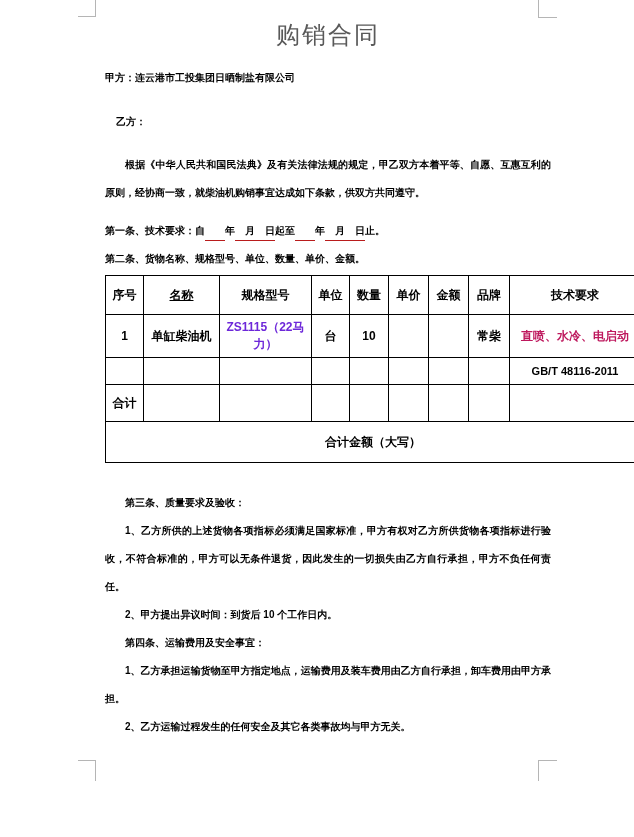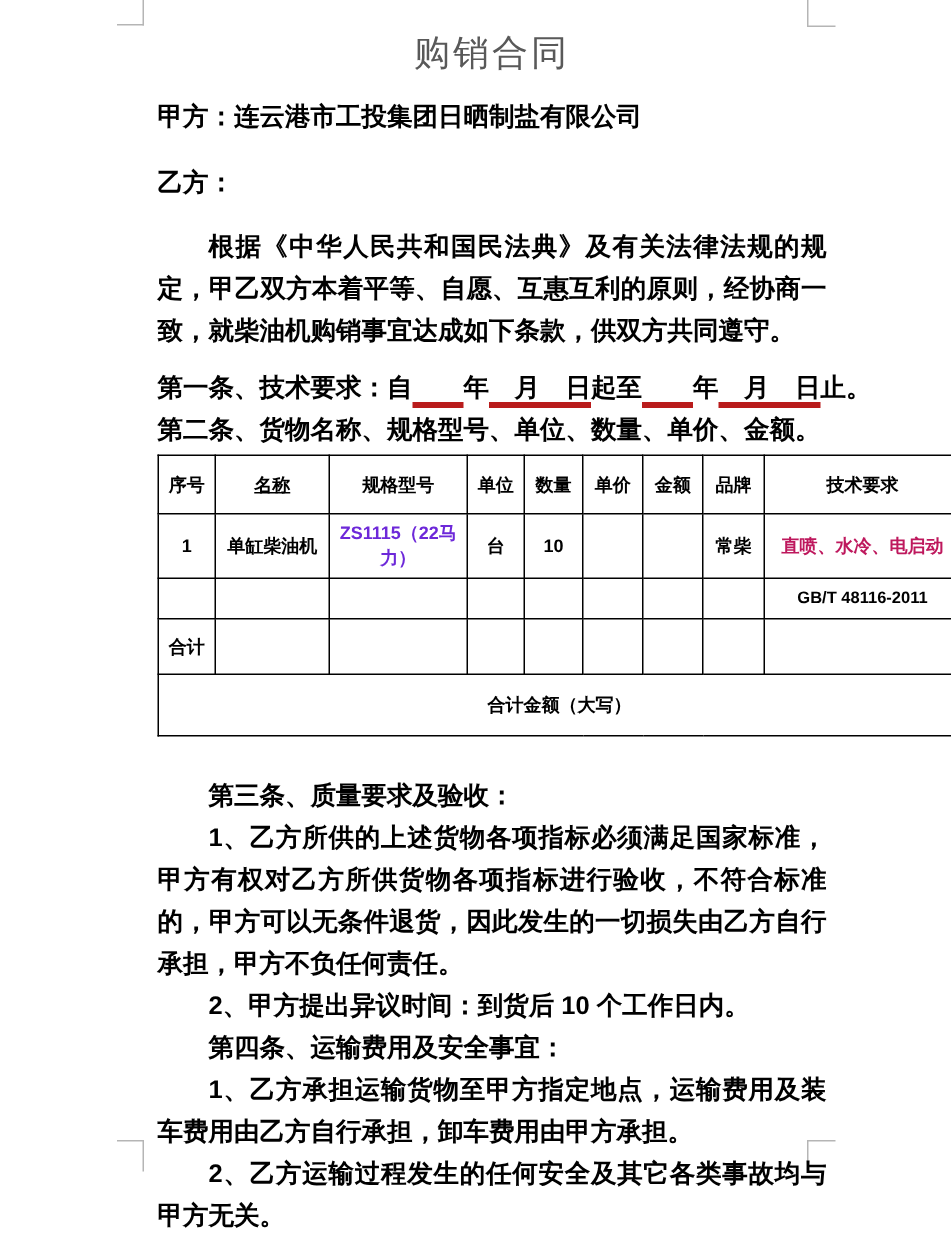--- a/index.html
+++ b/index.html
@@ -24,31 +24,31 @@
     margin:4px 0 0 0;
     font-family:"DejaVu Serif", serif;
     font-weight:normal;
     font-size:24px;
     line-height:30px;
     letter-spacing:2px;
     color:#595959;
     text-align:center;
   }
 
-  p { margin:0; font-size:17px; font-weight:bold; line-height:28px; }
+  p { margin:0; font-size:10px; font-weight:bold; line-height:28px; }
   .party-a  { margin-top:14px; }
-  .party-b  { margin-top:16px; }
+  .party-b  { margin-top:16px;margin-left:11px; }
   .preamble { margin-top:15px; text-indent:2em; text-align:justify; }
   .clause-line  { white-space:nowrap; }
   .clause1  { margin-top:10px; }
   .indent   { text-indent:2em; text-align:justify; }
   .clause3-heading { margin-top:26px; }
 
   .blank {
-    border-bottom:4px solid #b91c1c;
+    border-bottom:1px solid #b91c1c;
     white-space:pre;
     display:inline-block;
     line-height:18px;
   }
 
   table.goods {
     margin-top:2px;
     border-collapse:collapse;
     table-layout:fixed;
     width:510px;

